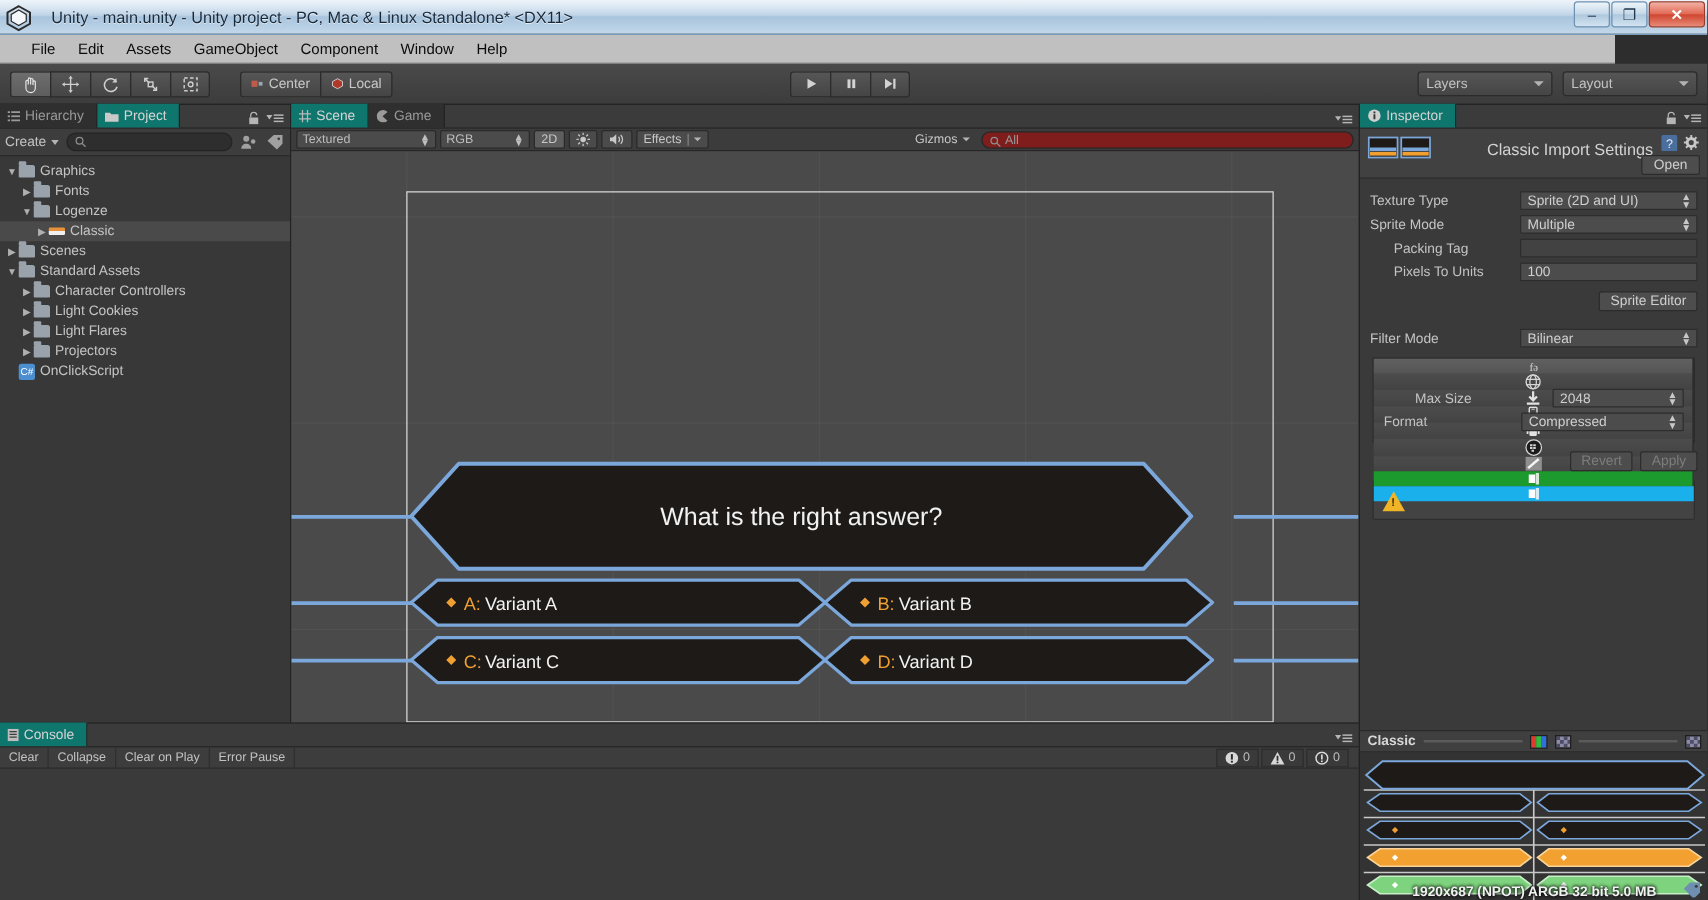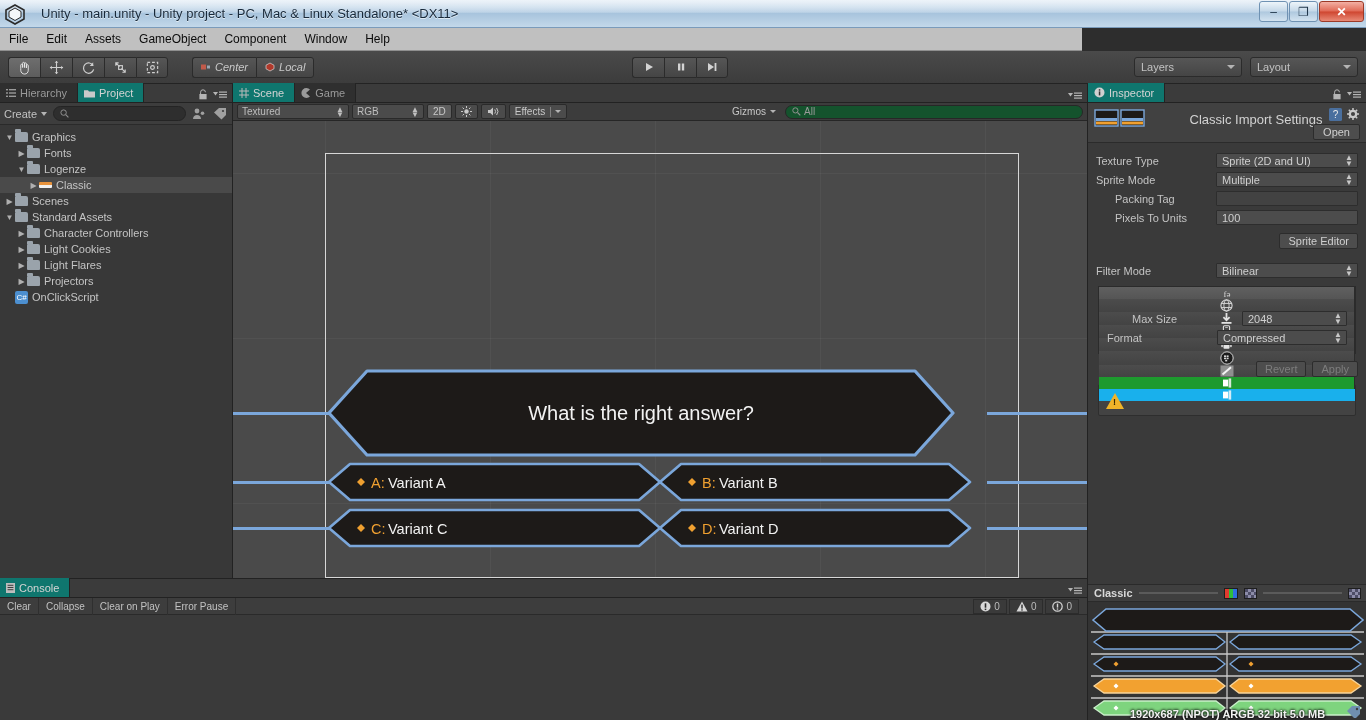--- a/index.html
+++ b/index.html
@@ -36,33 +36,33 @@
     color:#20364a; font-size:12px;
   }
   .wbtn.close{
     width:45px;
     background:linear-gradient(to bottom,#f3b0a4,#e06a56 48%,#cf4630 52%,#e88a77);
     border-color:#9c3a28; color:#fff; font-weight:bold;
   }
 
   
   .menubar{
-    position:absolute; left:0; top:28px; width:1082px; height:23px;
-    background:#c0c0c0; display:flex; align-items:center; padding-left:0;
+    position:absolute; left:0; top:28px; width:1292px; height:23px;
+    background:#c0c0c0; display:flex; align-items:center; padding-left:16px;
     border-bottom:1px solid #8f8f8f;
   }
   .menu-item{ font-size:12px; color:#0b0b0b; padding:2px 9px; }
 
   
   .toolbar{
     position:absolute; left:0; top:51px; width:1366px; height:33px;
     background:linear-gradient(to bottom,#4a4a4a,#3c3c3c);
     border-bottom:1px solid #232323; display:flex; align-items:center;
   }
-  .tbgroup{display:flex;align-items:center;font-style:italic;}
+  .tbgroup{display:flex;align-items:center;}
   .tool-btn{
     width:32px;height:21px;background:linear-gradient(to bottom,#565656,#454545);
     border:1px solid #2b2b2b; border-right:none;
     display:flex;align-items:center;justify-content:center;
   }
   .tool-btn:first-child{border-radius:3px 0 0 3px;}
   .tool-btn:last-child{border-radius:0 3px 3px 0;border-right:1px solid #2b2b2b;}
   .tool-btn.active{background:linear-gradient(to bottom,#6e6e6e,#5d5d5d);}
   .pivot-btn{
     height:21px;padding:0 8px;background:linear-gradient(to bottom,#565656,#454545);
@@ -136,22 +136,22 @@
   }
   .sdrop{
     height:15px;width:112px;background:#4b4b4b;border:1px solid #2a2a2a;border-radius:2px;
     display:flex;align-items:center;padding:0 4px;position:relative;
   }
   .sdrop .ud{position:absolute;right:4px;top:2px;font-size:8px;line-height:5px;color:#c0c0c0;}
   .sbtn{height:15px;padding:0 5px;background:#4b4b4b;border:1px solid #2a2a2a;border-radius:2px;
         display:flex;align-items:center;color:#c8c8c8;}
   .sbtn.on{background:#5e5e5e;}
   .gizmo-area{margin-left:auto;display:flex;align-items:center;gap:4px;}
-  .gsrch{width:298px;height:14px;border-radius:7px;background:#14532d;border:1px solid #272727;
-         display:flex;align-items:center;padding:0 6px;gap:3px;color:#9a9a9a;font-size:10px;}
+  .gsrch{width:298px;height:14px;border-radius:7px;background:#7f1d1d;border:1px solid #272727;
+         display:flex;align-items:flex-end;padding:0 6px;gap:3px;color:#9a9a9a;font-size:10px;}
   .scene-view{position:relative;width:854px;height:475px;background:#4a4a4a;overflow:hidden;}
   .grid-v,.grid-h{position:absolute;background:rgba(255,255,255,.045);}
   .cam-rect{position:absolute;border:1px solid #d7d7d7;}
 
   
   .quiz{position:absolute;left:0;top:0;}
 
   
   .console-panel{
     position:absolute;left:0;top:578px;width:1087px;height:142px;background:#383838;

